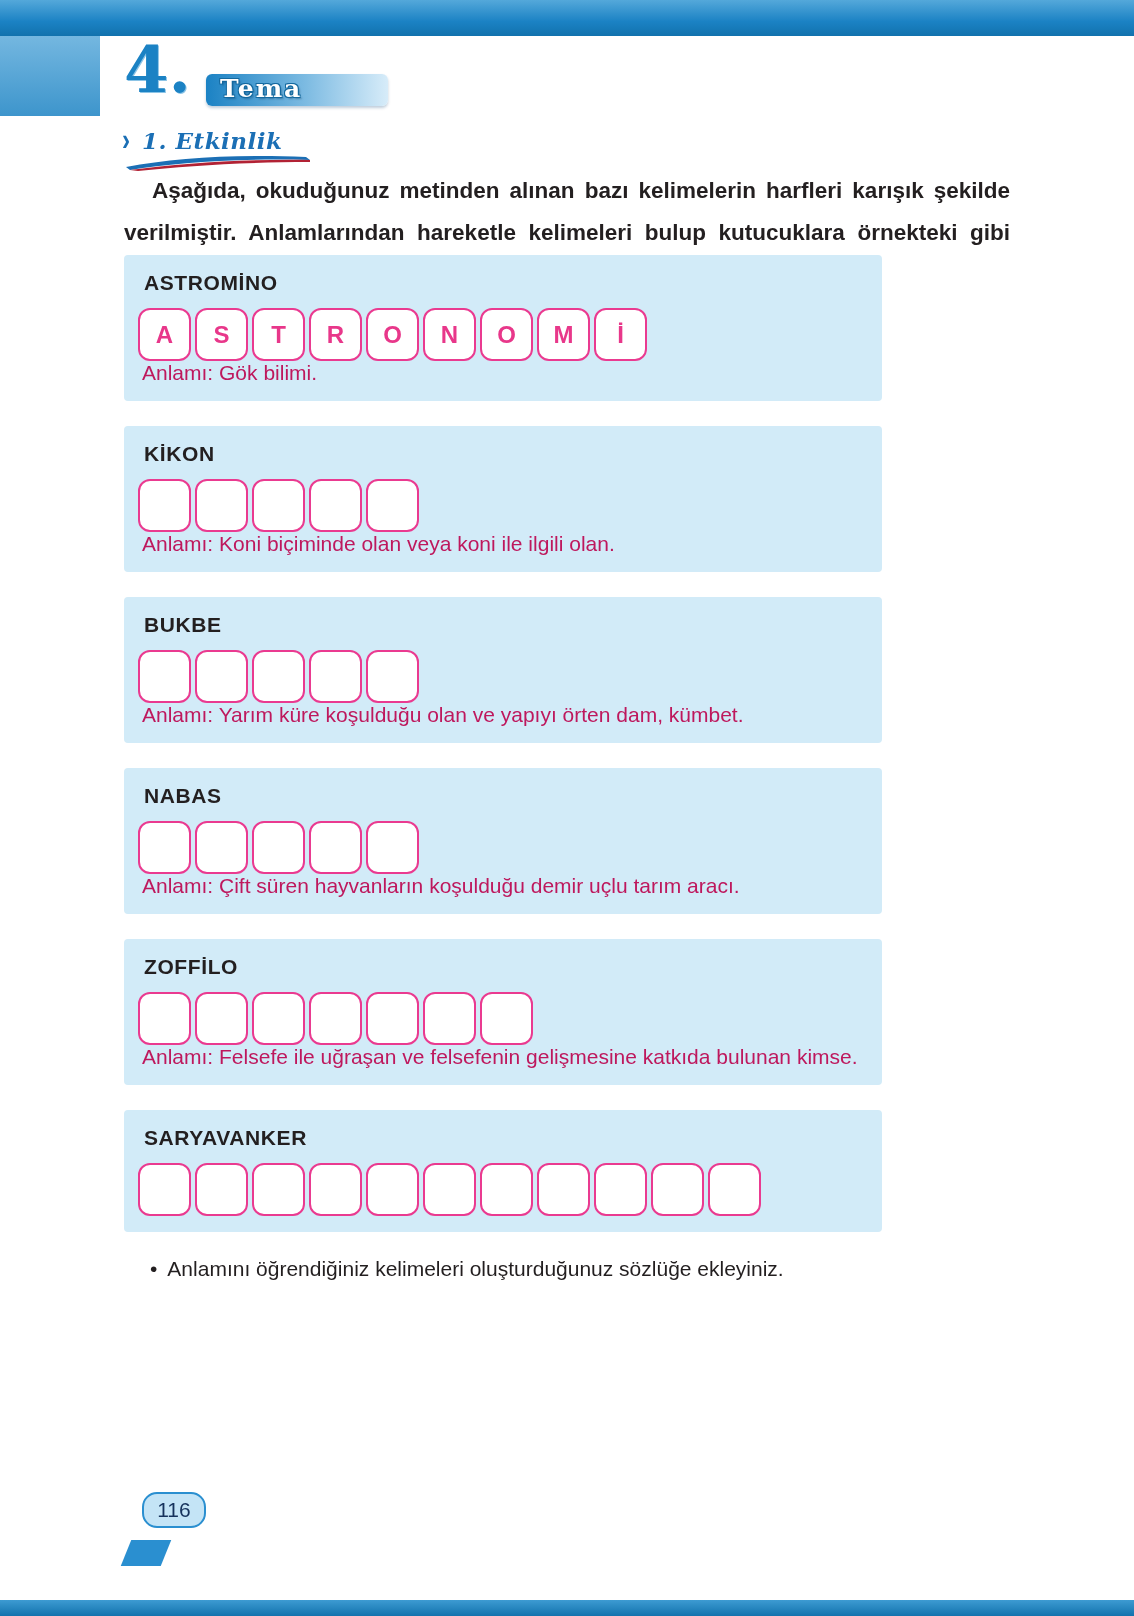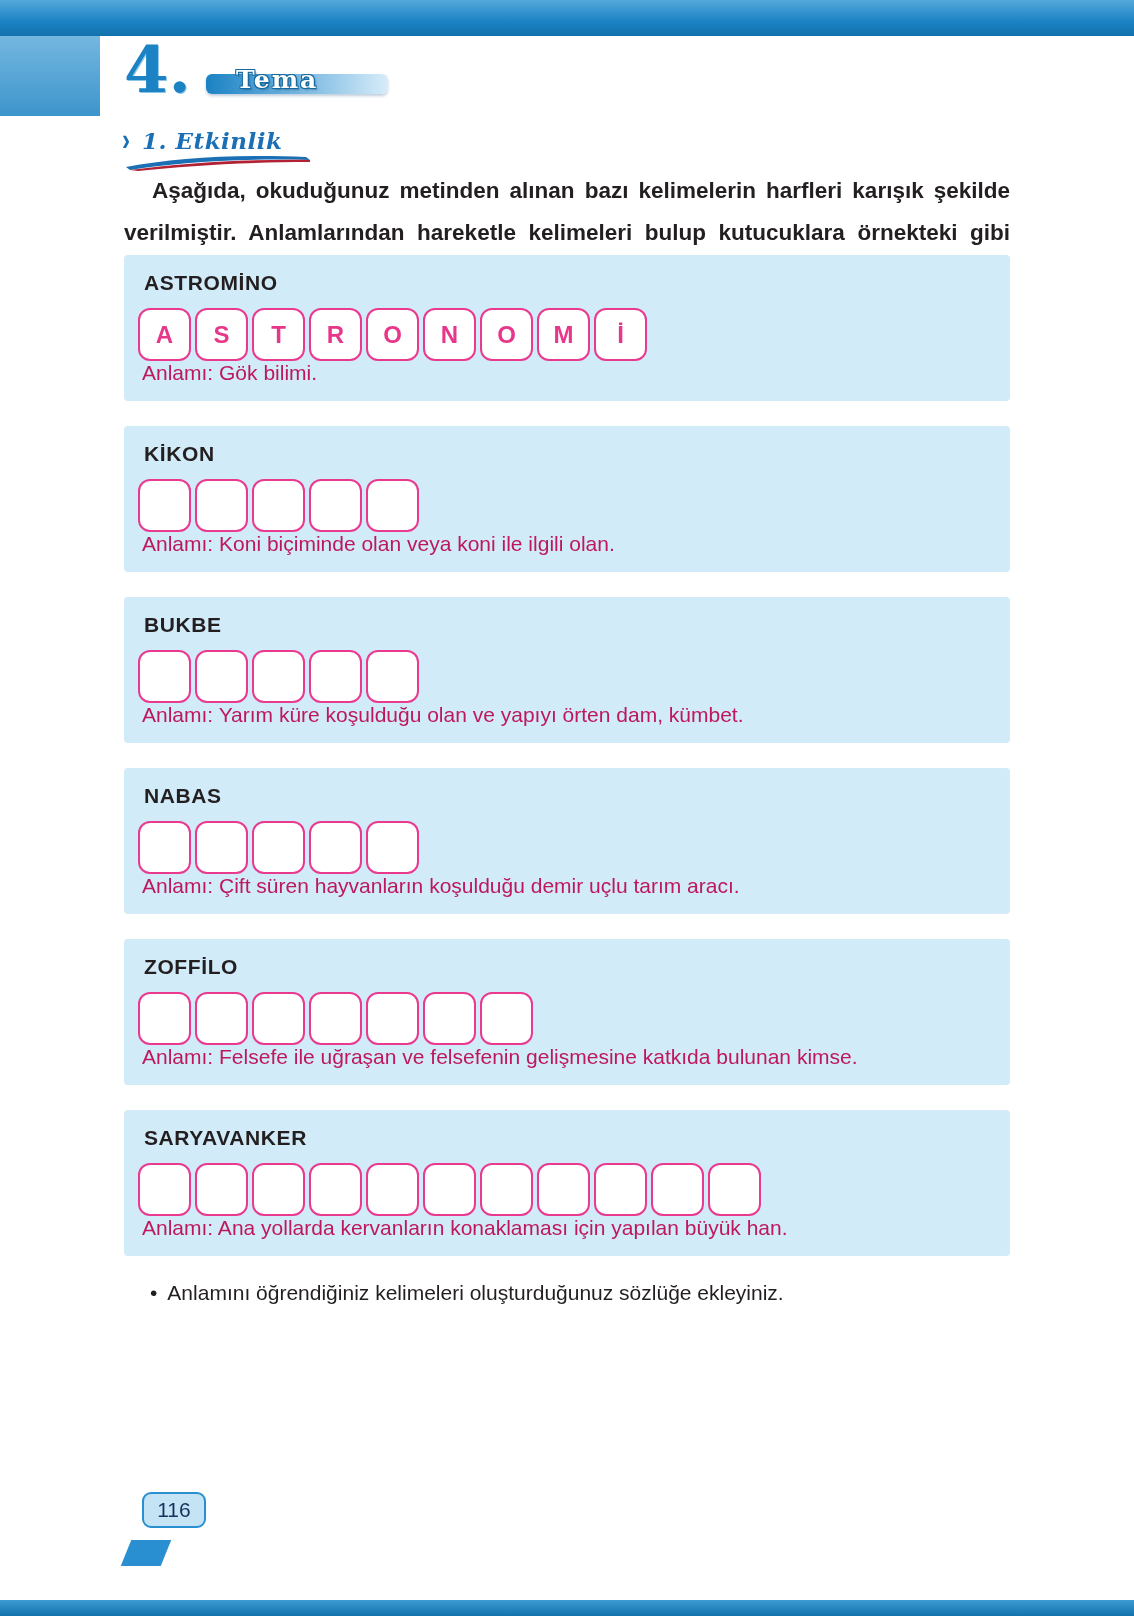--- a/index.html
+++ b/index.html
@@ -27,24 +27,24 @@
     position:absolute; top:36px; left:0; width:100px; height:80px;
     background:linear-gradient(180deg,#74b7e0 0%, #3d95cc 100%);
   }
   .tema-number {
     position:absolute; top:38px; left:124px;
     font-family:"DejaVu Serif", serif; font-weight:bold;
     font-size:64px; line-height:1; color:#1b82c4;
     text-shadow:1px 1px 0 #8cc4e6;
   }
   .tema-banner {
-    position:absolute; top:74px; left:206px; width:182px; height:20px;
+    position:absolute; top:74px; left:206px; width:182px; height:32px;
     border-radius:6px;
     background:linear-gradient(90deg,#1b82c4 0%, #7dbbe2 55%, #d7ecf9 100%);
-    display:flex; align-items:flex-end; padding-left:30px;
+    display:flex; align-items:flex-start; padding-left:14px;
     box-shadow:0 2px 3px rgba(0,60,110,0.25);
   }
   .tema-banner span {
     font-family:"DejaVu Serif", serif; font-weight:bold;
     font-size:25px; letter-spacing:2px; color:#ffffff;
     text-shadow:-1px -1px 0 #14699f, 1px -1px 0 #14699f, -1px 1px 0 #14699f, 1px 1px 0 #14699f, 2px 2px 2px rgba(0,50,90,.4);
   }
 
   
   .activity { position:absolute; top:126px; left:122px; width:280px; }
@@ -60,21 +60,21 @@
   .activity-swoosh { display:block; margin-top:-2px; margin-left:2px; }
 
   
   .instructions {
     position:absolute; top:170px; left:124px; width:886px;
     font-size:22.5px; font-weight:bold; color:#231f20;
     line-height:42px; text-align:justify; text-indent:28px;
   }
 
   
-  .content { position:absolute; top:255px; left:124px; width:886px; }
+  .content { position:absolute; top:255px; left:124px; width:758px; }
   .panel {
     background:#d2ebf8; border-radius:4px;
     padding:16px 18px 16px 14px;
     margin-bottom:25px;
   }
   .panel-title {
     font-size:21px; font-weight:bold; color:#231f20;
     letter-spacing:0.6px; padding-left:6px;
   }
   .boxes { display:flex; gap:4px; margin-top:13px; }
@@ -85,21 +85,21 @@
     font-size:24px; font-weight:bold; color:#e8378a;
   }
   .meaning { font-size:21px; color:#be185d; padding-left:4px; }
 
   .note { padding-left:26px; font-size:21px; color:#231f20; }
   .note .bullet { margin-right:10px; }
 
   
   .page-tab {
     position:absolute; left:142px; top:1492px; width:64px; height:36px;
-    background:#c4e4f6; border:2px solid #2a8fd0; border-radius:9px;
+    background:#c4e4f6; border:2px solid #2a8fd0; border-radius:15px;
     display:flex; align-items:center; justify-content:center;
     font-size:21px; color:#16325c;
   }
   .page-flag {
     position:absolute; left:126px; top:1540px; width:40px; height:26px;
     background:#2a8fd0; transform:skew(-22deg);
   }
 </style>
 </head>
 <body>
@@ -199,21 +199,20 @@
             <div class="box"></div>
             <div class="box"></div>
             <div class="box"></div>
             <div class="box"></div>
             <div class="box"></div>
             <div class="box"></div>
             <div class="box"></div>
             <div class="box"></div>
             <div class="box"></div>
           </div>
-          <div class="meaning">Anlamı: Ana yollarda kervanların konaklaması için yapılan büyük han.</div>
         </div>
       </div>
     <div class="note">
       <span class="bullet">•</span><span>Anlamını öğrendiğiniz kelimeleri oluşturduğunuz sözlüğe ekleyiniz.</span>
     </div>
   </div>
 
   <div class="page-tab">
     <span>116</span>
   </div>

